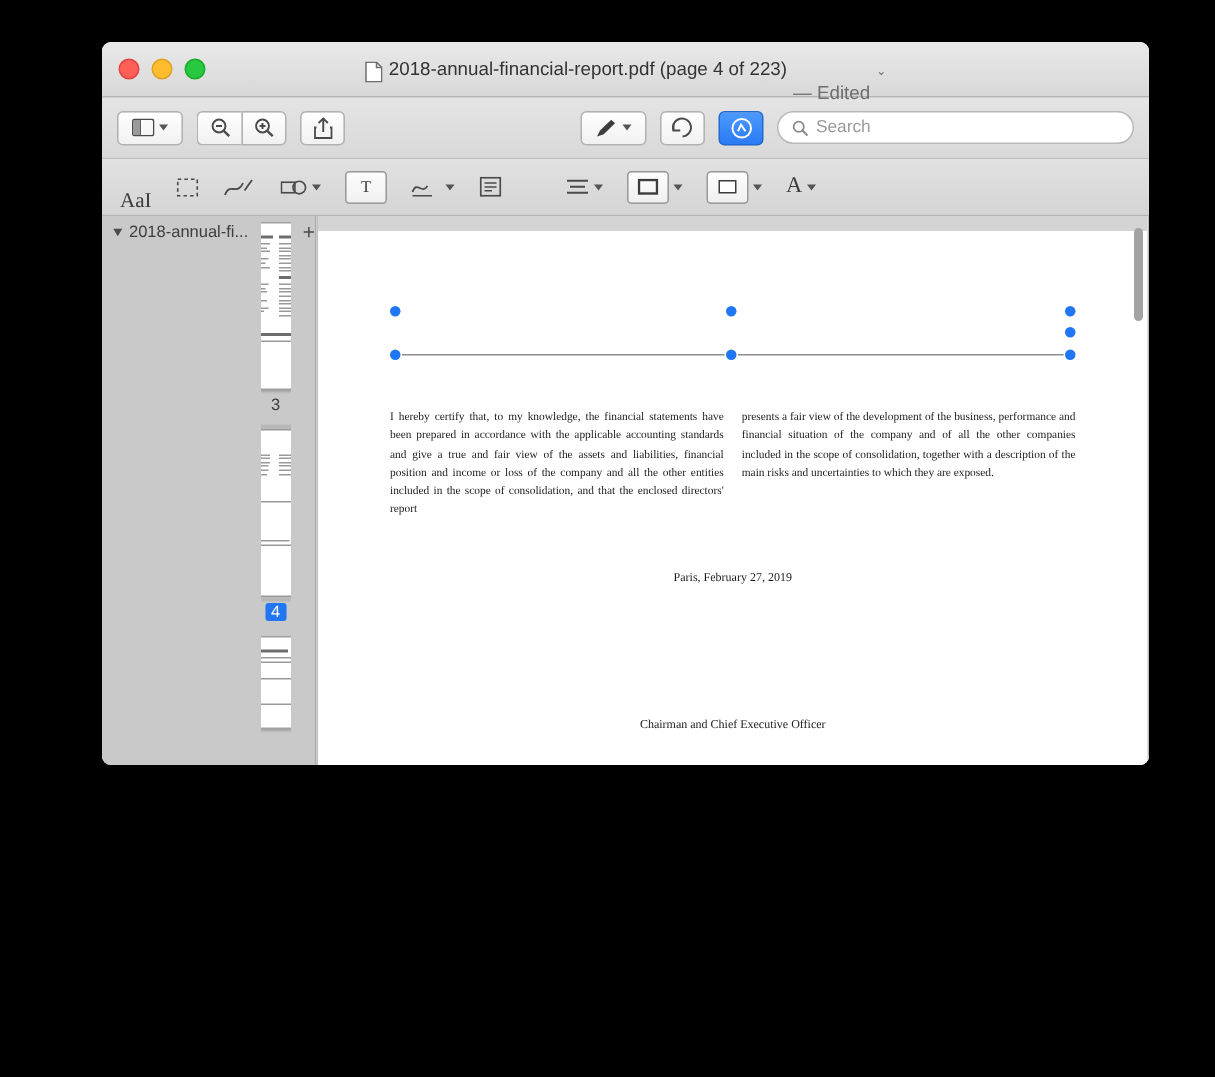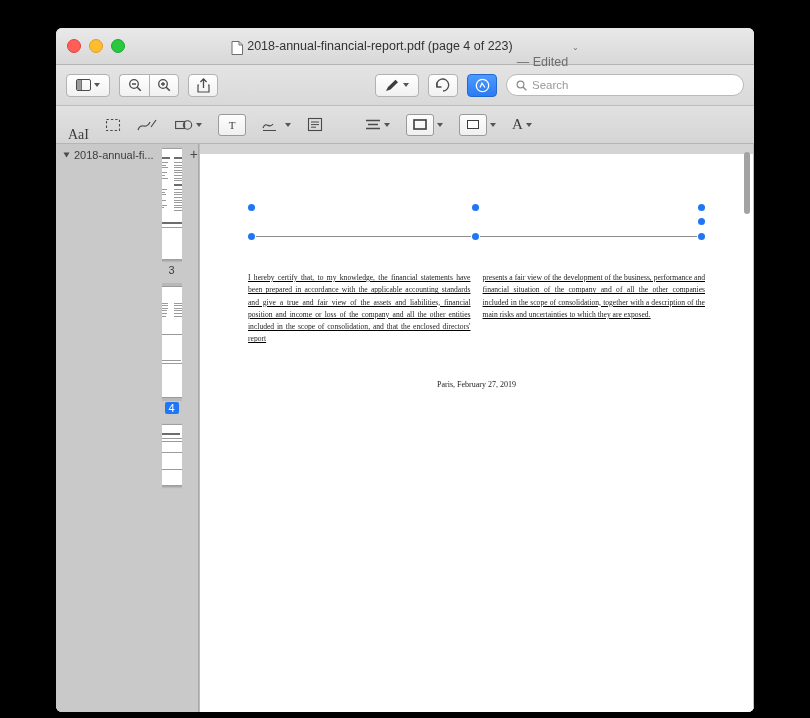--- a/index.html
+++ b/index.html
@@ -15,24 +15,24 @@
   #root {
     position: relative;
     width: 810px;
     height: 718px;
     background: #000000;
   }
 
   
   .window {
     position: absolute;
-    left: 56px;
+    left: 68px;
     top: 28px;
     width: 698px;
-    height: 684px;
+    height: 482px;
     background: #ffffff;
     border-radius: 6px;
     box-shadow: 0 10px 30px rgba(0,0,0,0.6);
     overflow: hidden;
     display: flex;
     flex-direction: column;
   }
 
   
   .titlebar {
@@ -309,21 +309,20 @@
     box-shadow: 0 0 0 1px #ffffff;
   }
 
   .cols {
     position: absolute;
     top: 128px;
     left: 48px;
     right: 48px;
     display: flex;
     gap: 12px;
-    text-decoration: underline;
   }
   .col {
     flex: 1;
     font-size: 7.6px;
     line-height: 1.62;
     color: #1c1c1c;
     text-align: justify;
     font-family: "Liberation Serif", serif;
   }
   .signline {
@@ -671,18 +670,19 @@
             <span class="handle" style="right:0px; top:14px;"></span>
             <span class="handle" style="right:0px;top:29px;"></span>
           </div>
 
           <div class="cols">
             <div class="col">I hereby certify that, to my knowledge, the financial statements have been prepared in accordance with the applicable accounting standards and give a true and fair view of the assets and liabilities, financial position and income or loss of the company and all the other entities included in the scope of consolidation, and that the enclosed directors' report</div>
             <div class="col">presents a fair view of the development of the business, performance and financial situation of the company and of all the other companies included in the scope of consolidation, together with a description of the main risks and uncertainties to which they are exposed.</div>
           </div>
 
           <div class="signline sig-place">Paris, February 27, 2019</div>
+          <div class="signline sig-role">Chairman and Chief Executive Officer</div>
         </div>
       </div>
 
     </div>
   </div>
 </div>
 
 </body></html>

